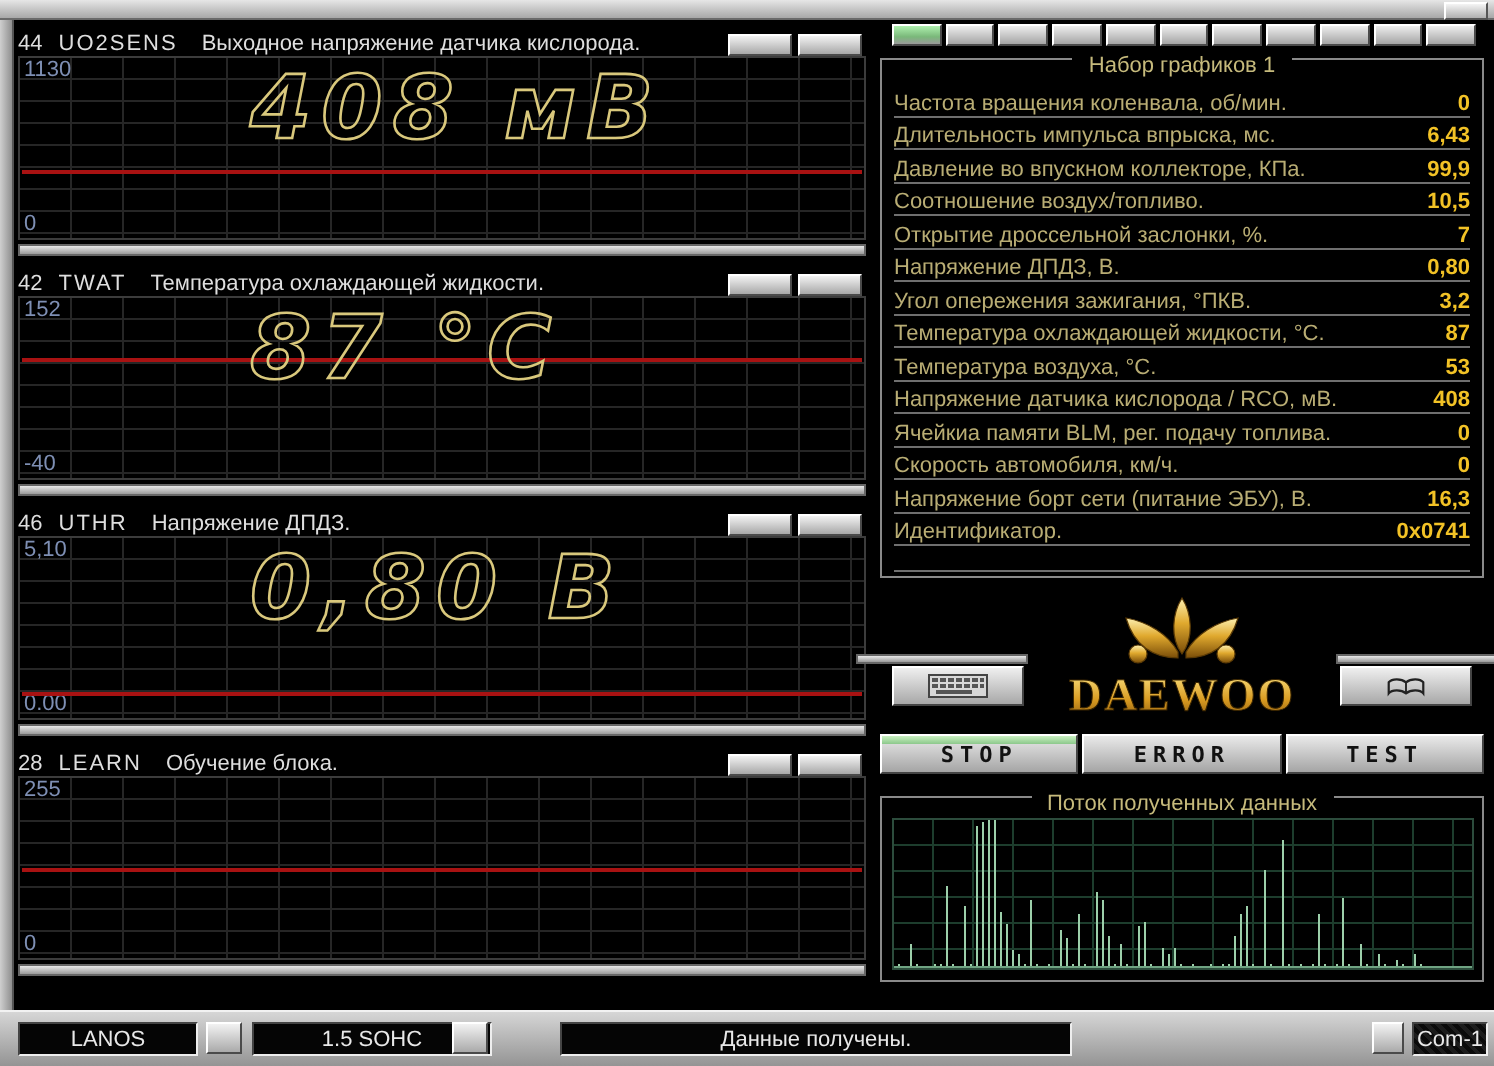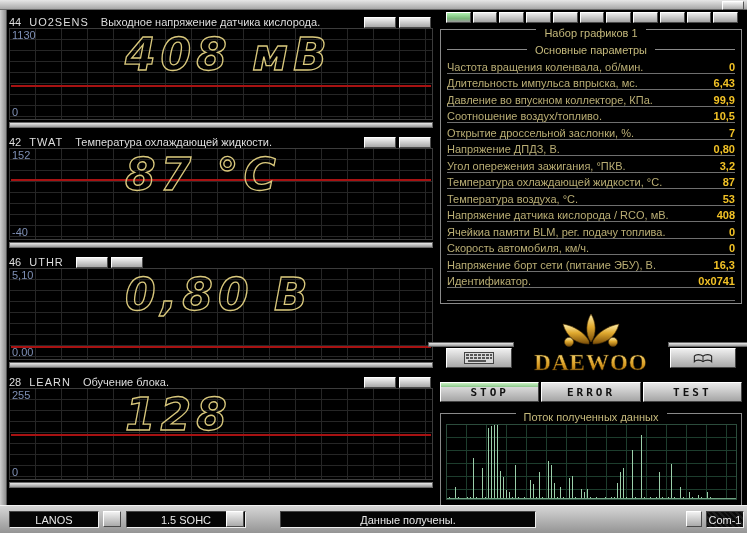--- a/index.html
+++ b/index.html
@@ -131,20 +131,21 @@
         <div class="redline" style="top: 33%;"></div>
         <div class="bigval">87 °C</div>
       </div>
       <div class="gslider"></div>
     </div>
 
     <div class="gpanel">
       <div class="ghead">
         <span class="gnum">46</span>
         <span class="gcode">UTHR</span>
+        <span class="gdesc">Напряжение ДПДЗ.</span>
         <span class="gbtns">
             <span class="gbtn"></span>
             <span class="gbtn"></span>
           </span>
       </div>
       <div class="plot">
         <span class="axis max">5,10</span>
         <span class="axis min">0.00</span>
         <div class="redline" style="top: 86%;"></div>
         <div class="bigval">0,80 В</div>
@@ -159,21 +160,20 @@
         <span class="gdesc">Обучение блока.</span>
         <span class="gbtns">
             <span class="gbtn"></span>
             <span class="gbtn"></span>
           </span>
       </div>
       <div class="plot">
         <span class="axis max">255</span>
         <span class="axis min">0</span>
         <div class="redline" style="top: 50%;"></div>
-        <div class="bigval">128</div>
       </div>
       <div class="gslider"></div>
     </div>
   </div>
 
   <div class="rcol">
 
     <div class="tabs">
         <div class="tab active"></div>
         <div class="tab"></div>
@@ -183,23 +183,20 @@
         <div class="tab"></div>
         <div class="tab"></div>
         <div class="tab"></div>
         <div class="tab"></div>
         <div class="tab"></div>
         <div class="tab"></div>
       </div>
 
     <div class="pbox">
       <div class="legend"><span>Набор графиков 1</span></div>
-      <div class="group-head">
-          <span>Основные параметры</span>
-        </div>
       <div>
           <div class="prow">
             <span class="plabel">Частота вращения коленвала, об/мин.</span>
             <span class="pvalue">0</span>
           </div>
           <div class="prow">
             <span class="plabel">Длительность импульса впрыска, мс.</span>
             <span class="pvalue">6,43</span>
           </div>
           <div class="prow">

